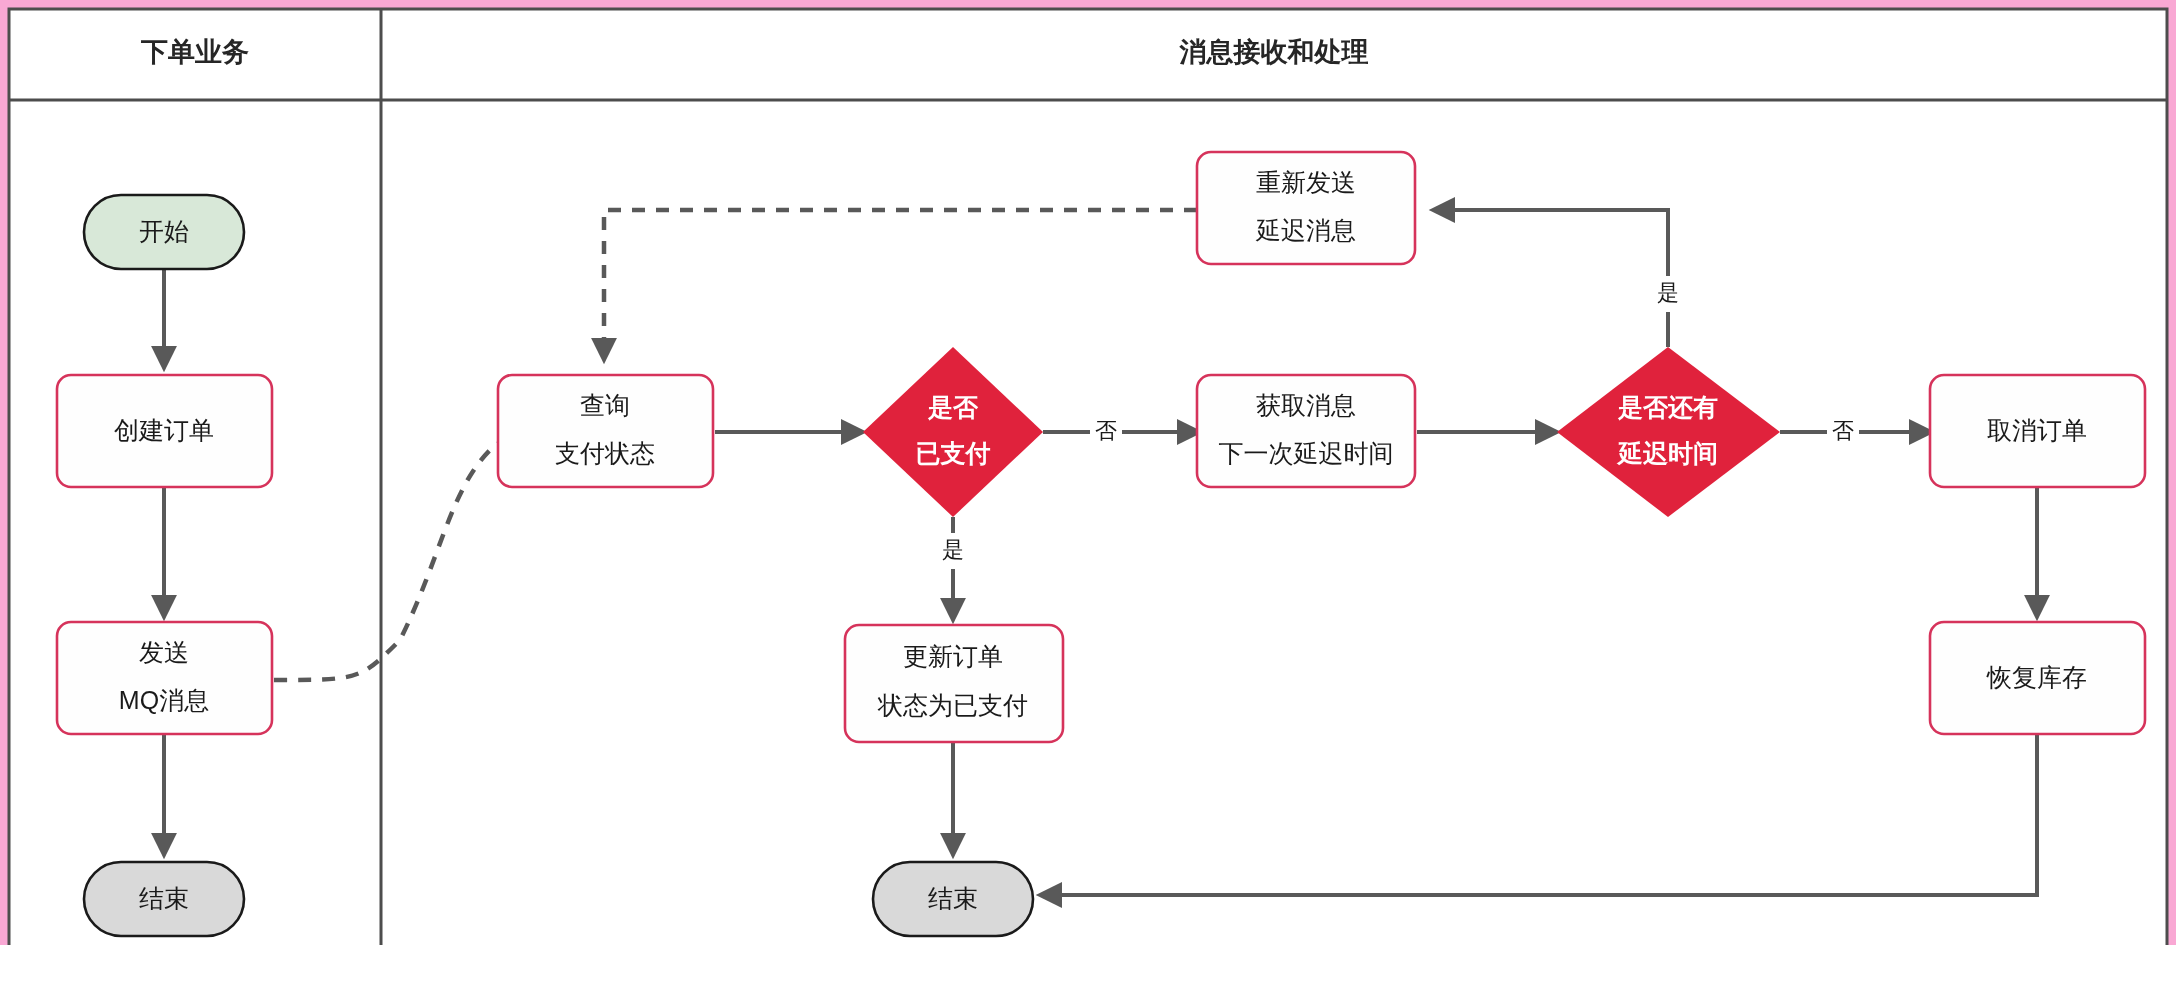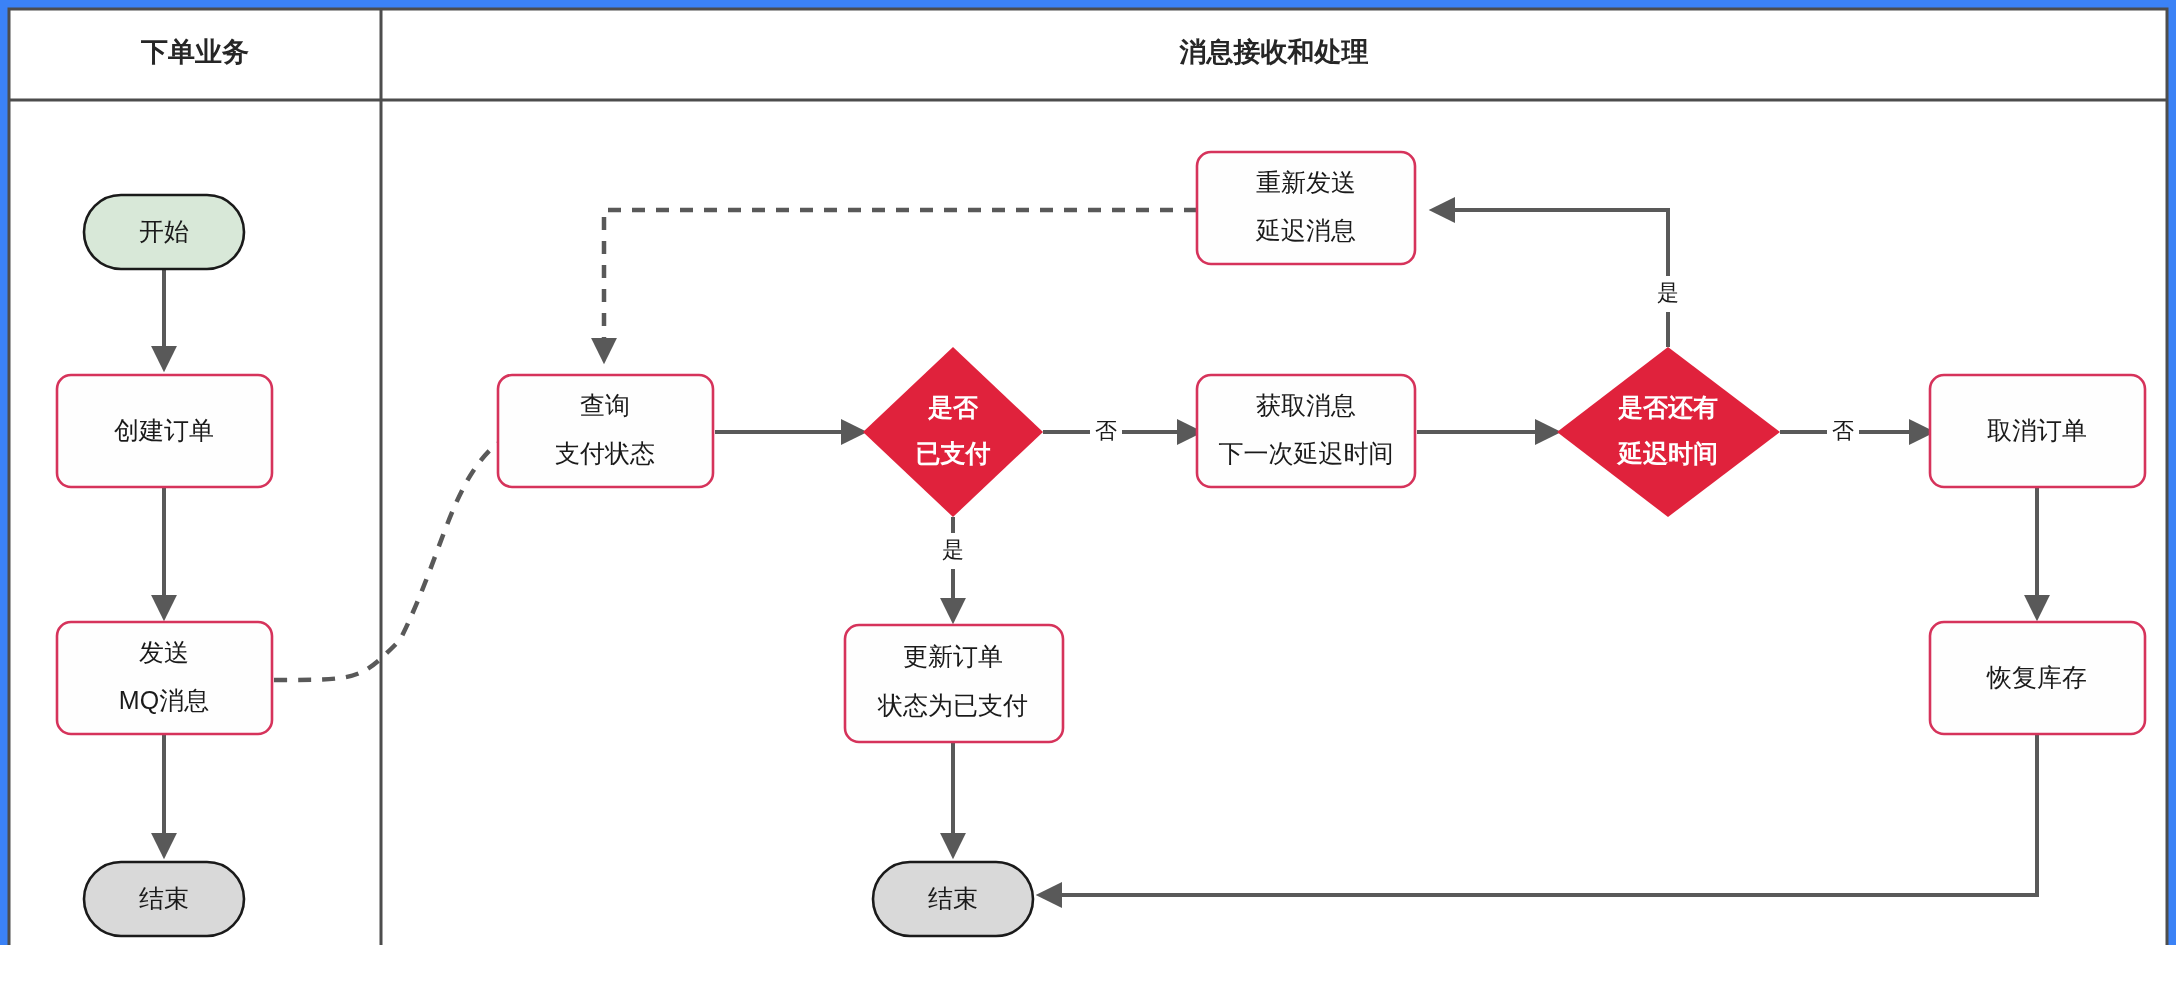--- a/index.html
+++ b/index.html
@@ -7,21 +7,21 @@
     padding: 0;
     background: #ffffff;
   }
   body {
     font-family: "Liberation Sans", "DejaVu Sans", sans-serif;
   }
   #canvas {
     position: relative;
     width: 2176px;
     height: 945px;
-    background: #3b82f6;
+    background: #f9a8d4;
     overflow: hidden;
   }
   svg#diagram {
     position: absolute;
     left: 0;
     top: 0;
     width: 2176px;
     height: 988px;
   }
   .lane-frame {

